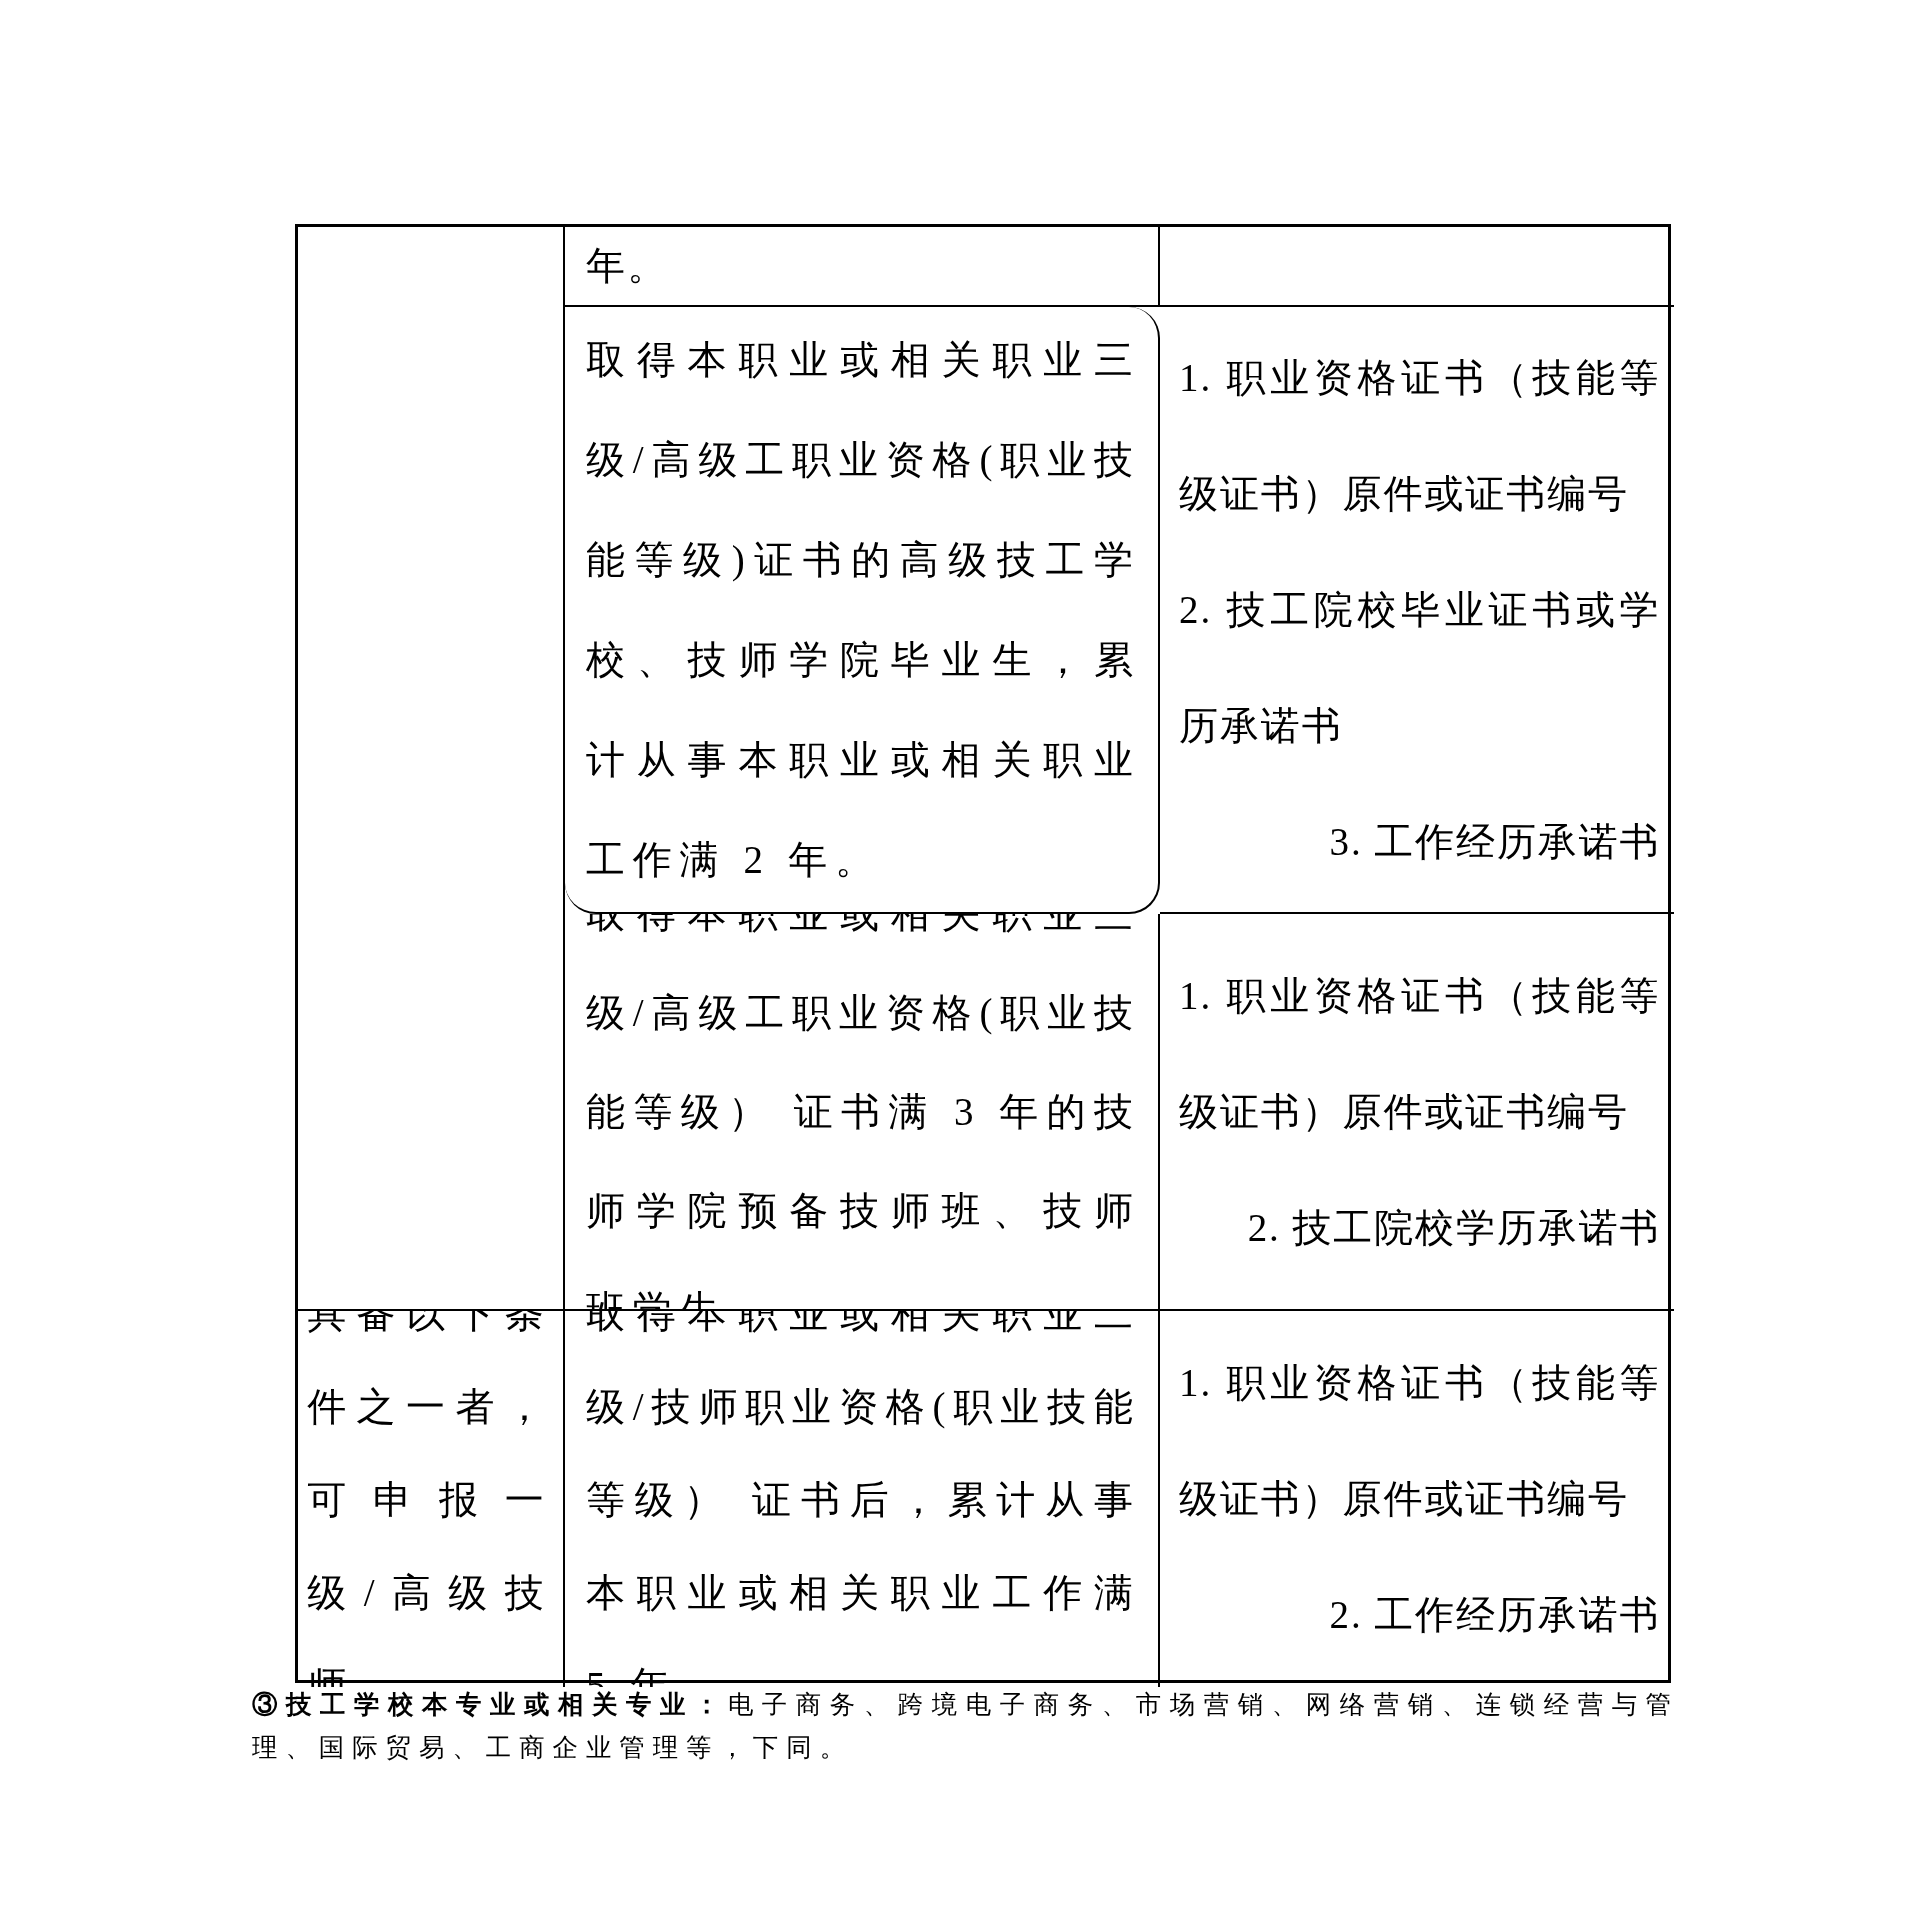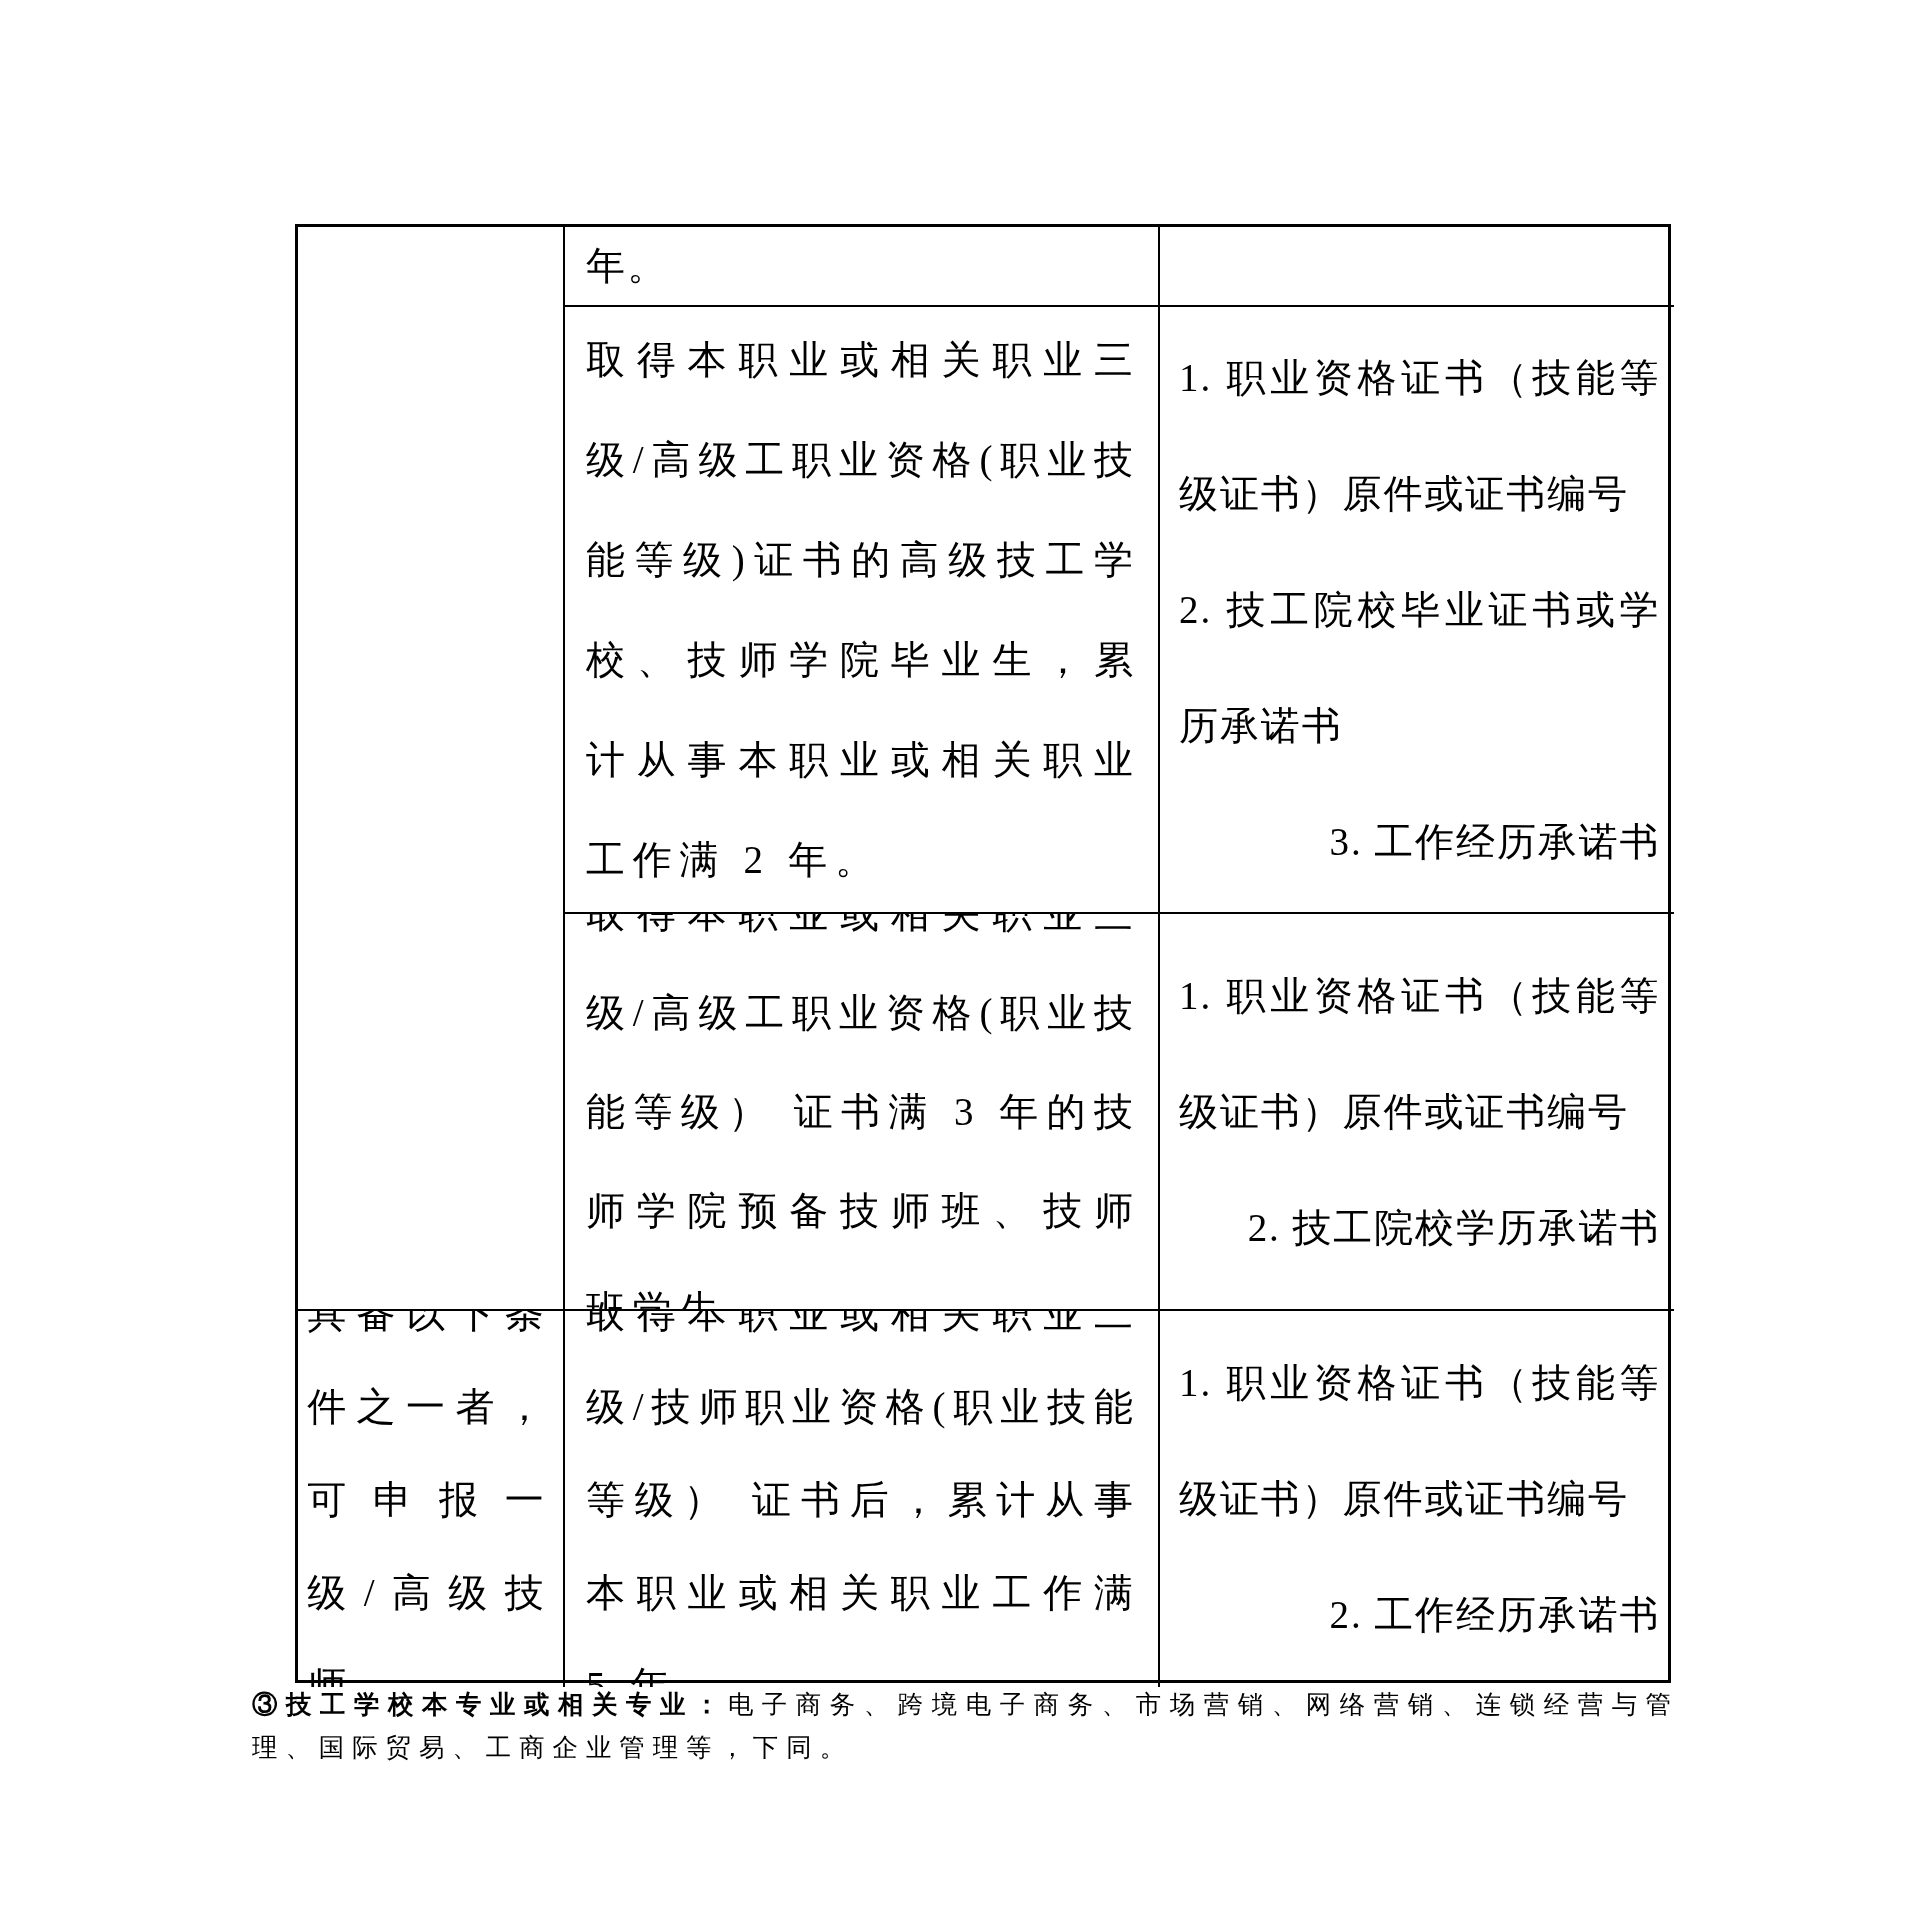--- a/index.html
+++ b/index.html
@@ -42,21 +42,21 @@
 </head>
 <body>
 
 <div class="doc-table">
 
   <div class="cell col1 b-r b-b" style="grid-column:1;grid-row:1/4;"></div>
 
   <div class="cell col2 c2r1 b-r b-b" style="grid-column:2;grid-row:1;">年。</div>
   <div class="cell col3 b-b" style="grid-column:3;grid-row:1;"></div>
 
-  <div class="cell col2 b-r b-b" style="grid-column:2;grid-row:2;">取得本职业或相关职业三级/高级工职业资格(职业技能等级)证书的高级技工学校、技师学院毕业生，累计从事本职业或相关职业工作满 2 年。</div>
+  <div class="cell col2 b-r b-b" style="grid-column:2;grid-row:2;border-radius:31px;">取得本职业或相关职业三级/高级工职业资格(职业技能等级)证书的高级技工学校、技师学院毕业生，累计从事本职业或相关职业工作满 2 年。</div>
   <div class="cell col3 b-b" style="grid-column:3;grid-row:2;">
     <p class="item">1. 职业资格证书（技能等级证书）原件或证书编号</p>
     <p class="item">2. 技工院校毕业证书或学历承诺书</p>
     <p class="item">3. 工作经历承诺书</p>
   </div>
 
   <div class="cell col2 c2r3 b-r b-b" style="grid-column:2;grid-row:3;">取得本职业或相关职业三级/高级工职业资格(职业技能等级） 证书满 3 年的技师学院预备技师班、技师班学生。</div>
   <div class="cell col3 b-b" style="grid-column:3;grid-row:3;">
     <p class="item">1. 职业资格证书（技能等级证书）原件或证书编号</p>
     <p class="item">2. 技工院校学历承诺书</p>

